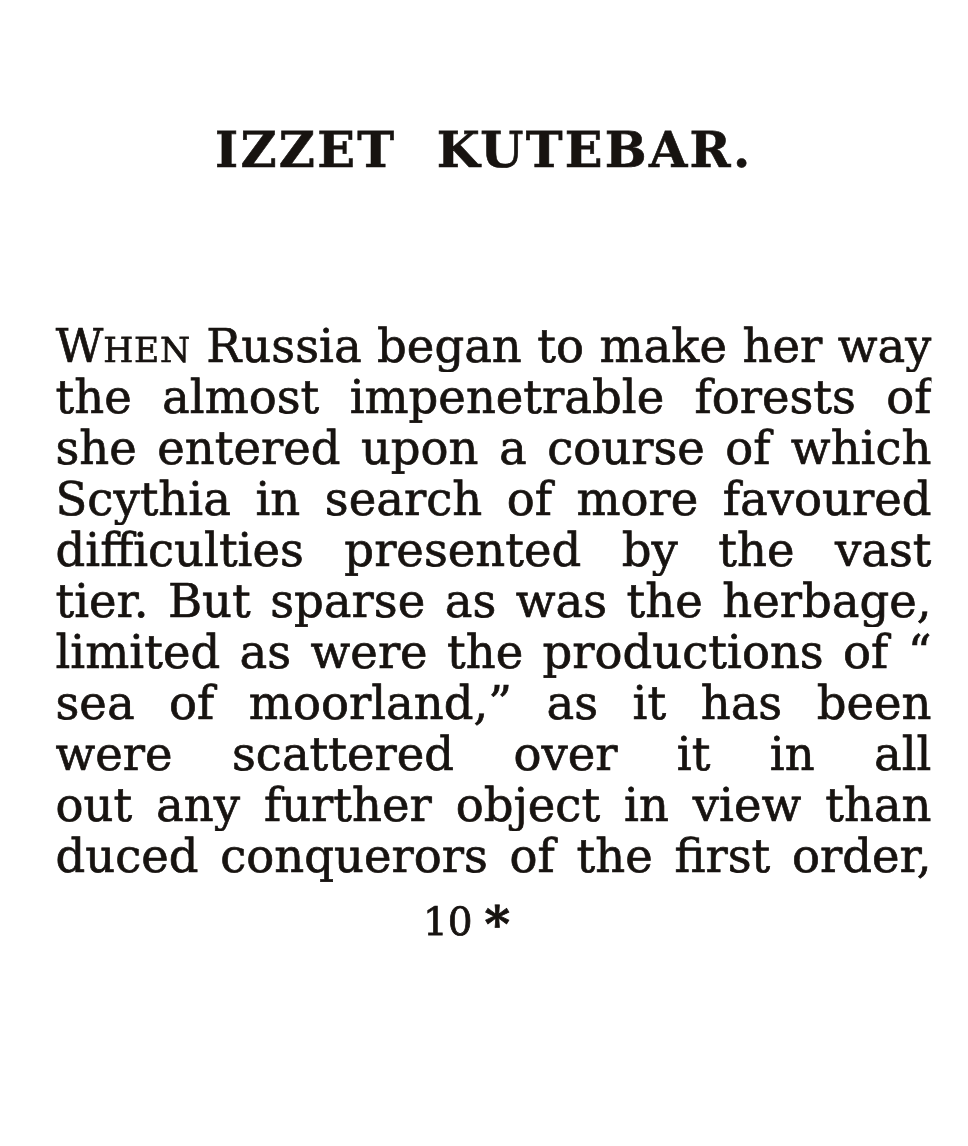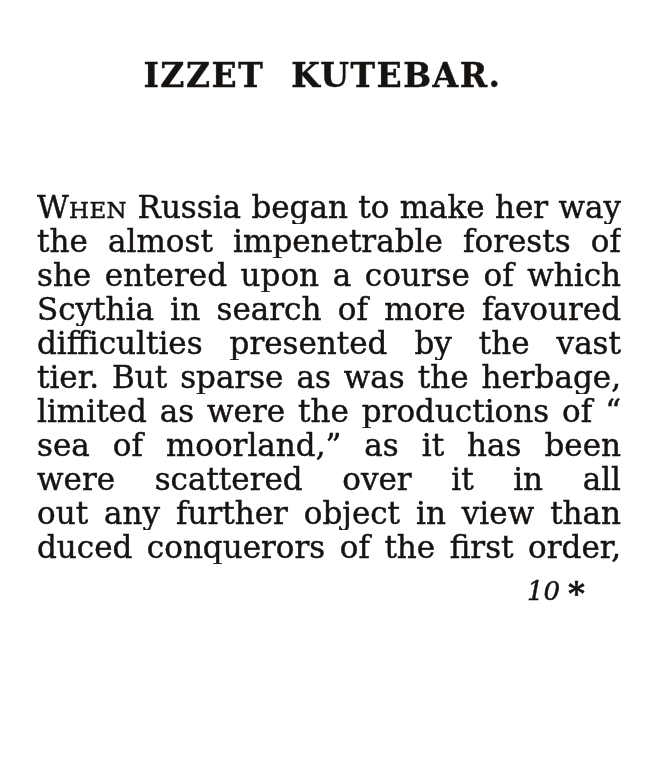--- a/index.html
+++ b/index.html
@@ -9,21 +9,21 @@
   * { margin: 0; padding: 0; box-sizing: border-box; }
   html, body { background: var(--paper); }
   .page {
     position: relative;
     width: 645px;
     height: 764px;
     background: var(--paper);
     color: var(--ink);
     font-family: "DejaVu Serif", "Liberation Serif", serif;
     overflow: hidden;
-    padding-top: 56px;
+    padding-top: 80px;
   }
   .chapter-title {
     text-align: center;
     font-size: 33px;
     line-height: 40px;
     font-weight: bold;
     letter-spacing: 1.5px;
     word-spacing: 14px;
     -webkit-text-stroke: 0.4px var(--ink);
   }
@@ -40,23 +40,22 @@
     overflow: hidden;
   }
   .small-caps {
     font-size: 0.74em;
     letter-spacing: 0.5px;
   }
   .signature-line {
     margin: 0 24px 0 37px;
     font-size: 26px;
     line-height: 30px;
-    text-align: right;
+    text-align: center;
     padding-right: 36px;
-    font-style: italic;
     -webkit-text-stroke: 0.5px var(--ink);
   }
   .signature-star {
     display: inline-block;
     font-size: 1.25em;
     line-height: 0;
     vertical-align: -0.12em;
     margin-left: 8px;
     font-weight: bold;
   }

